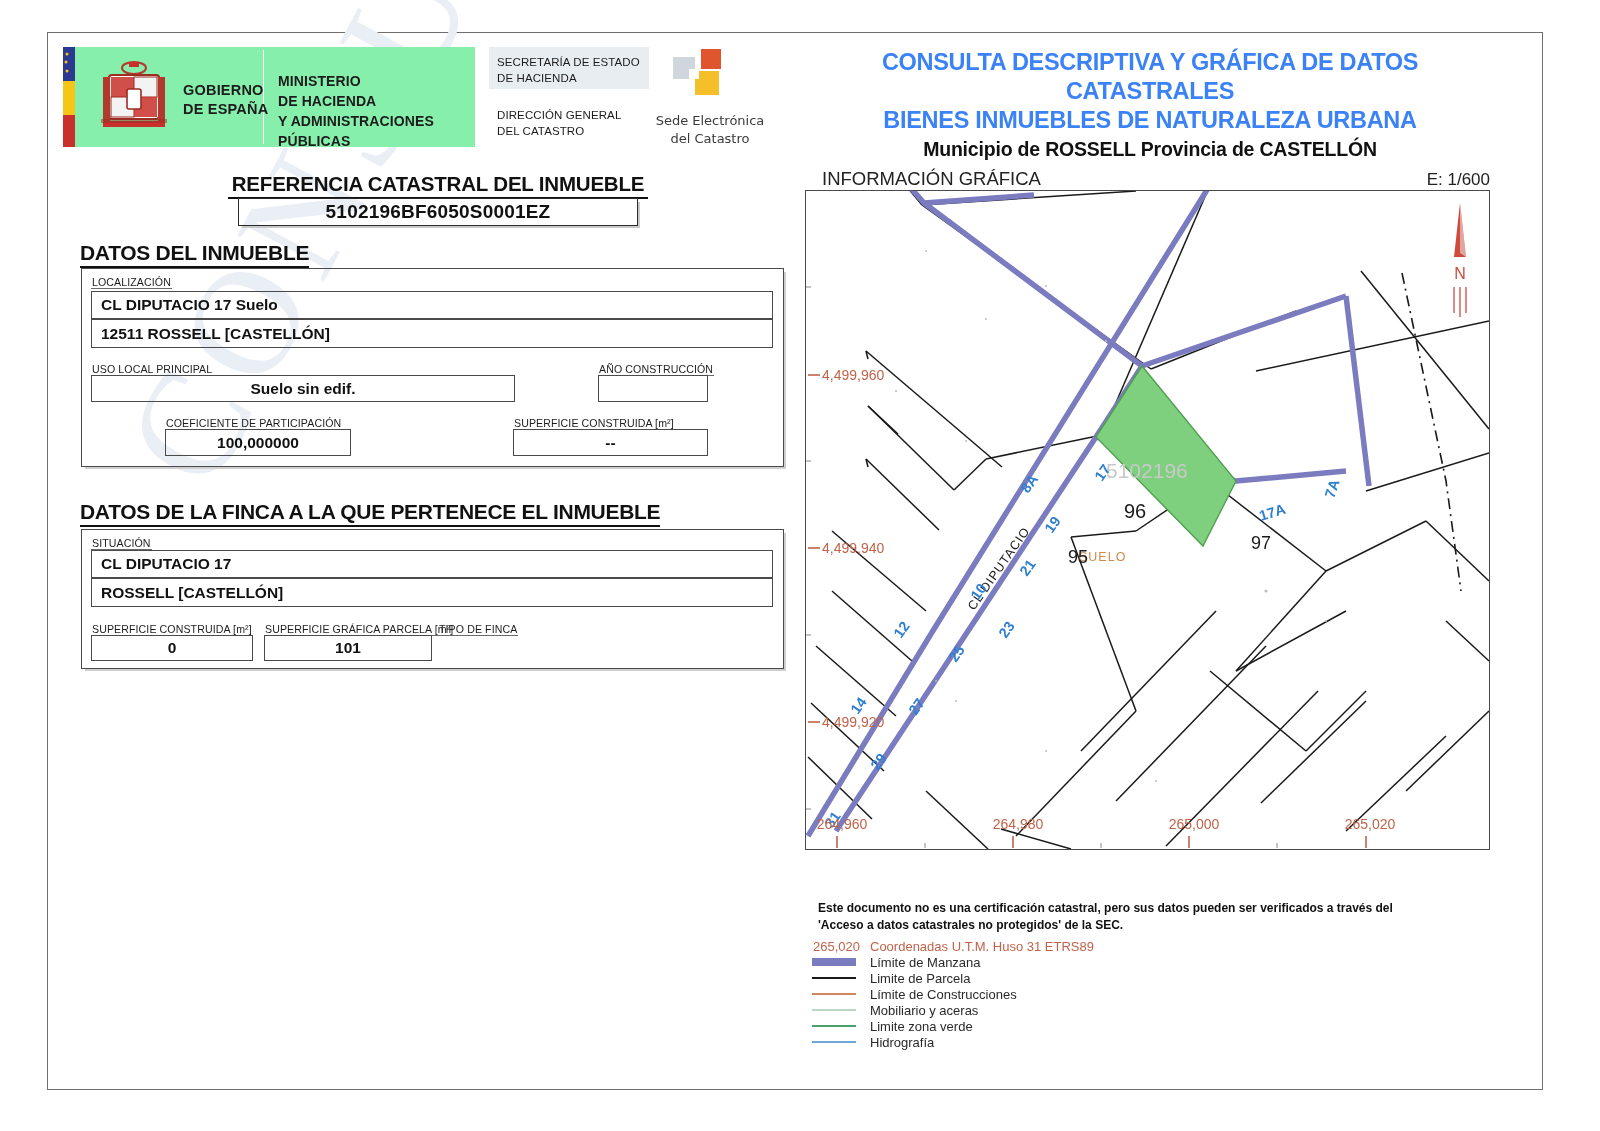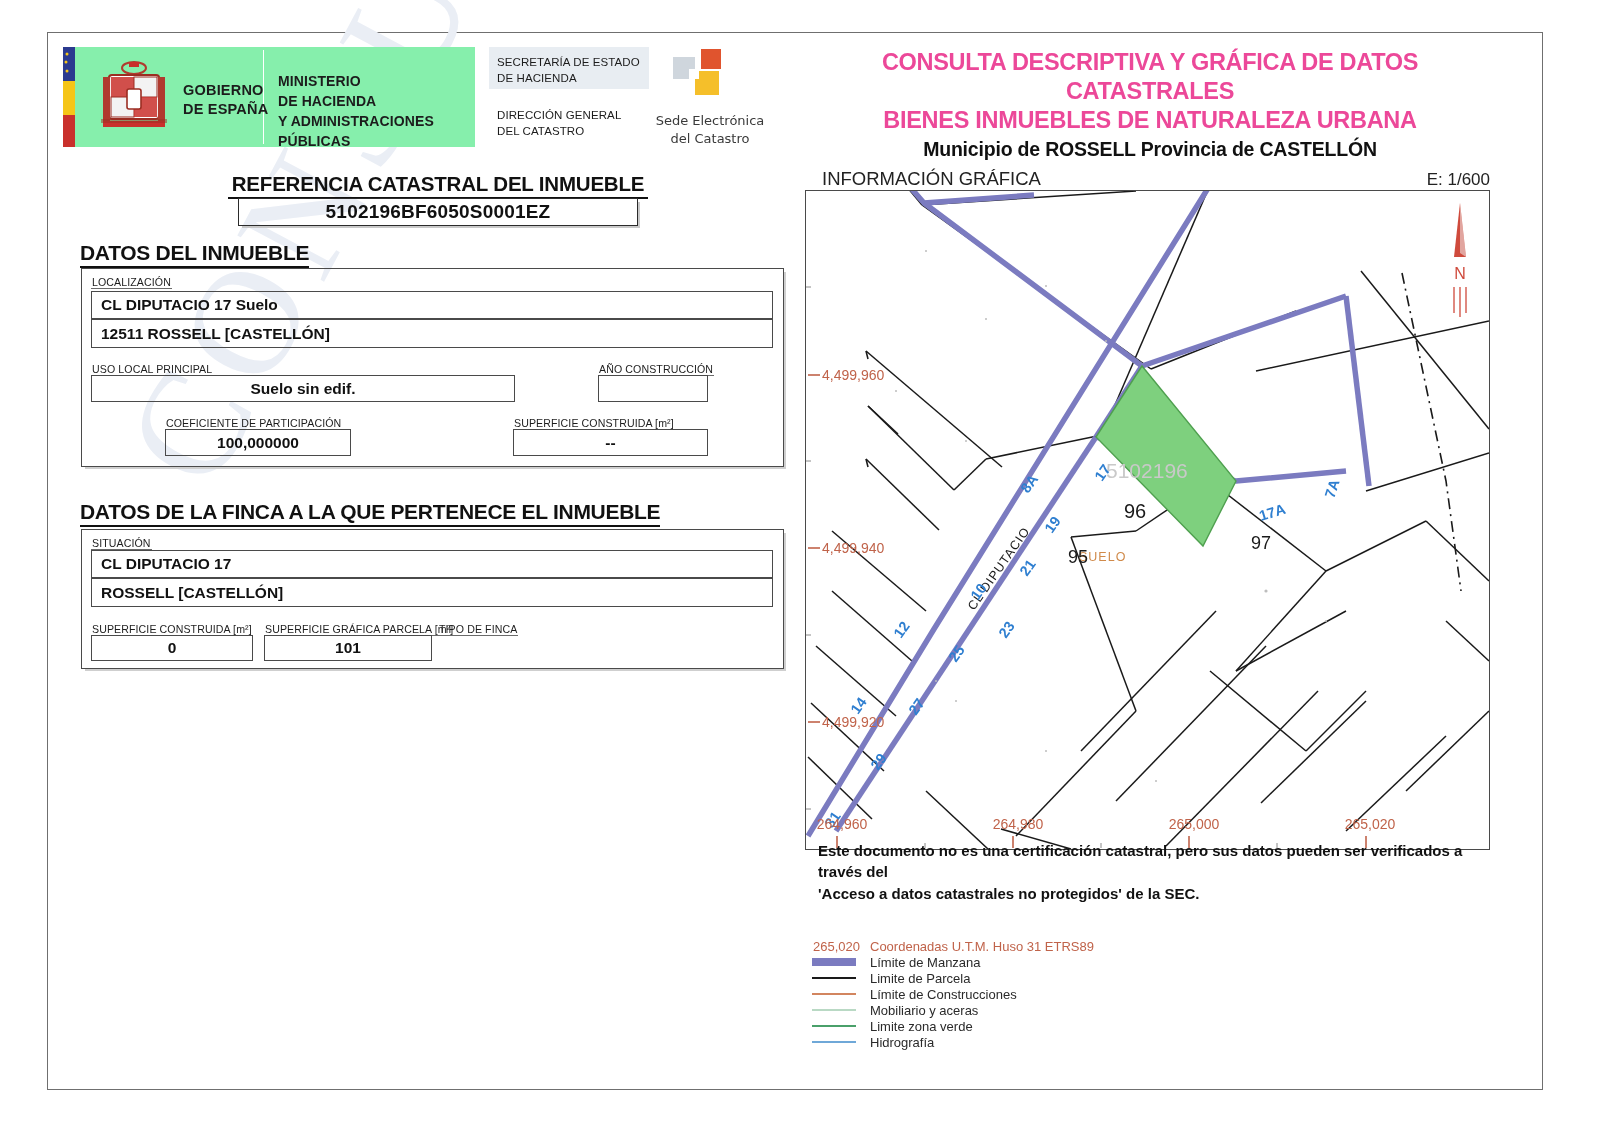--- a/index.html
+++ b/index.html
@@ -45,29 +45,29 @@
   
   .panel{position:absolute;border:1.2px solid #4a4a4a;box-sizing:border-box;background:transparent;box-shadow:3px 3px 0 -1px #cfcfcf;}
   .flabel{position:absolute;font-size:10.6px;color:#1d1d1d;letter-spacing:.1px;border-bottom:1px solid #6a6a6a;padding:0 1px 0 1px;
      font-family:"Liberation Sans",sans-serif;white-space:nowrap;}
   .fbox{position:absolute;border:1.1px solid #4a4a4a;box-sizing:border-box;display:flex;align-items:center;background:transparent;}
   .fbox span{font-size:15.5px;font-weight:bold;color:#111;}
   .fbox.left span{padding-left:9px;}
   .fbox.center{justify-content:center;}
 
   
-  #map-title{position:absolute;left:800px;top:48px;width:700px;text-align:center;font-size:23.5px;font-weight:bold;color:#ec4899;line-height:1.24;letter-spacing:-.3px;}
+  #map-title{position:absolute;left:800px;top:48px;width:700px;text-align:center;font-size:23.5px;font-weight:bold;color:#3b82f6;line-height:1.24;letter-spacing:-.3px;}
   #map-muni{position:absolute;left:800px;top:138px;width:700px;text-align:center;font-size:19.5px;font-weight:bold;color:#111;letter-spacing:-.2px;}
   #info-graf{position:absolute;left:822px;top:168px;font-size:18.5px;color:#222;font-family:"Liberation Sans",sans-serif;}
   #escala{position:absolute;left:1390px;top:170px;width:100px;text-align:right;font-size:17px;color:#222;}
   #map-frame{position:absolute;left:805px;top:190px;width:685px;height:660px;border:1.4px solid #4a4a4a;box-sizing:border-box;overflow:hidden;background:#fff;}
   #map-svg{position:absolute;left:0;top:0;}
 
   
-  #disclaimer{position:absolute;left:818px;top:840px;width:680px;font-size:15px;font-weight:bold;color:#111;line-height:1.42;}
+  #disclaimer{position:absolute;left:818px;top:900px;width:680px;font-size:12px;font-weight:bold;color:#111;line-height:1.42;}
   #legend{position:absolute;left:808px;top:938px;width:400px;}
   .leg-row{display:flex;align-items:center;height:16px;}
   .leg-key{width:52px;height:16px;display:flex;align-items:center;justify-content:center;flex:0 0 52px;}
   .leg-swatch{width:44px;height:6px;display:block;}
   .leg-coord{font-size:13px;color:#c0634a;font-weight:normal;text-align:right;width:52px;flex:0 0 52px;}
   .leg-label{font-size:13px;color:#2a2a2a;padding-left:10px;font-family:"Liberation Sans",sans-serif;}
   .leg-label.coord{color:#c0634a;}
 </style>
 </head>
 <body>

